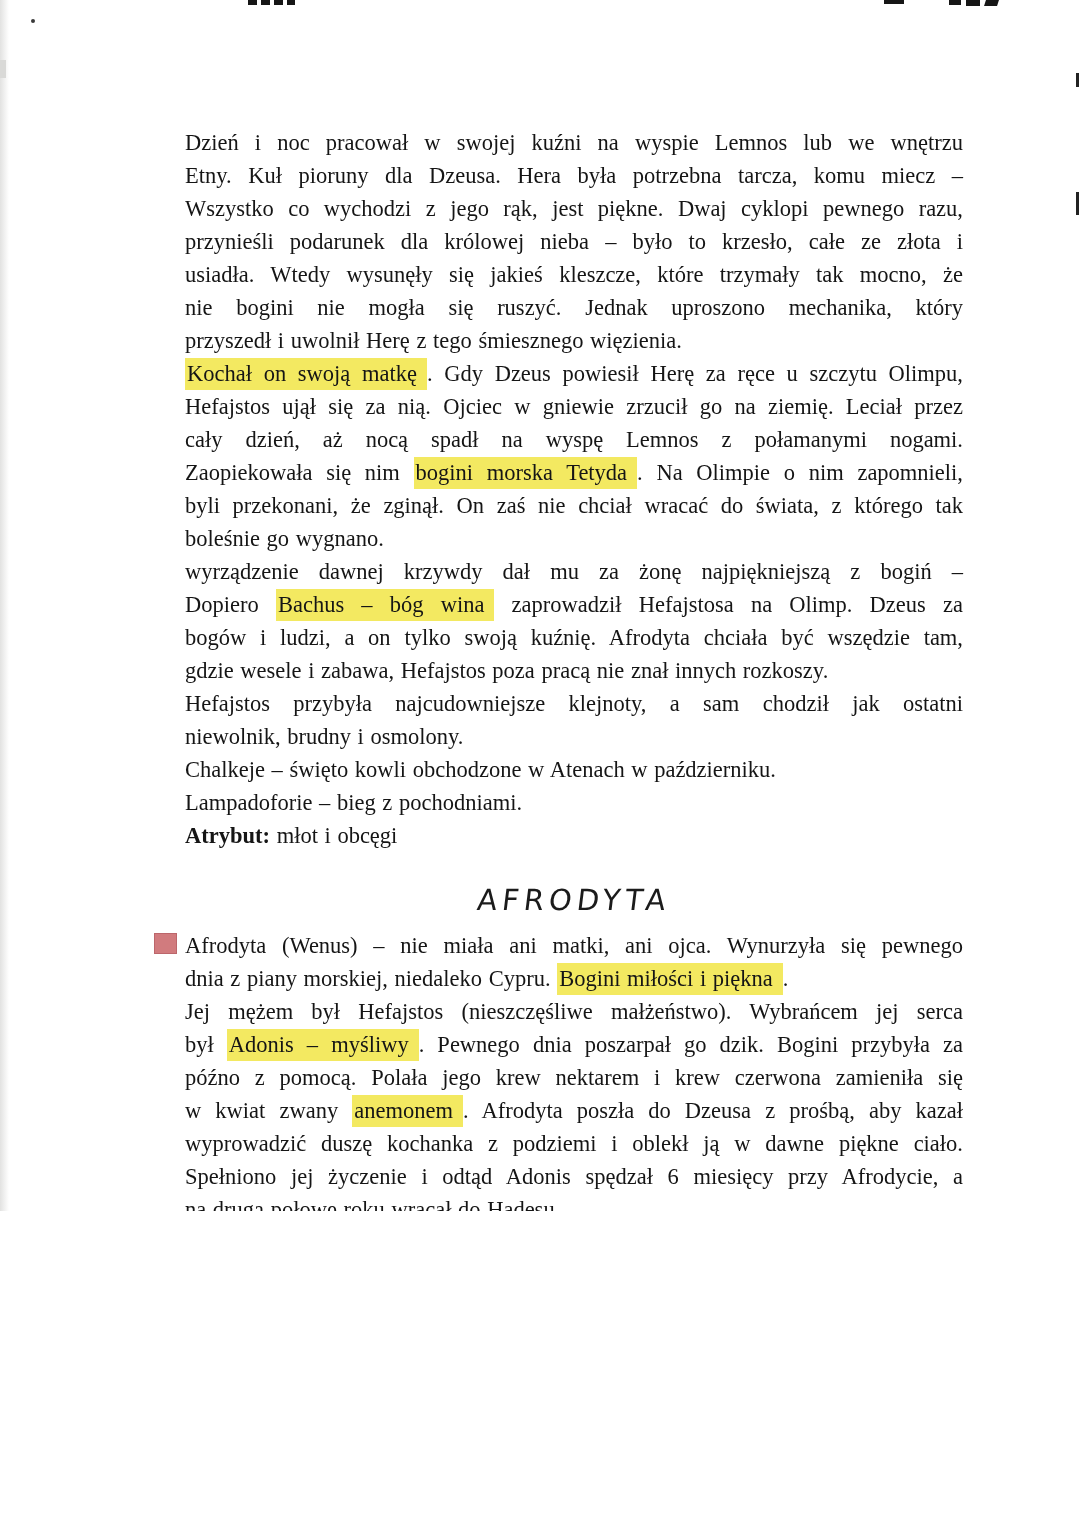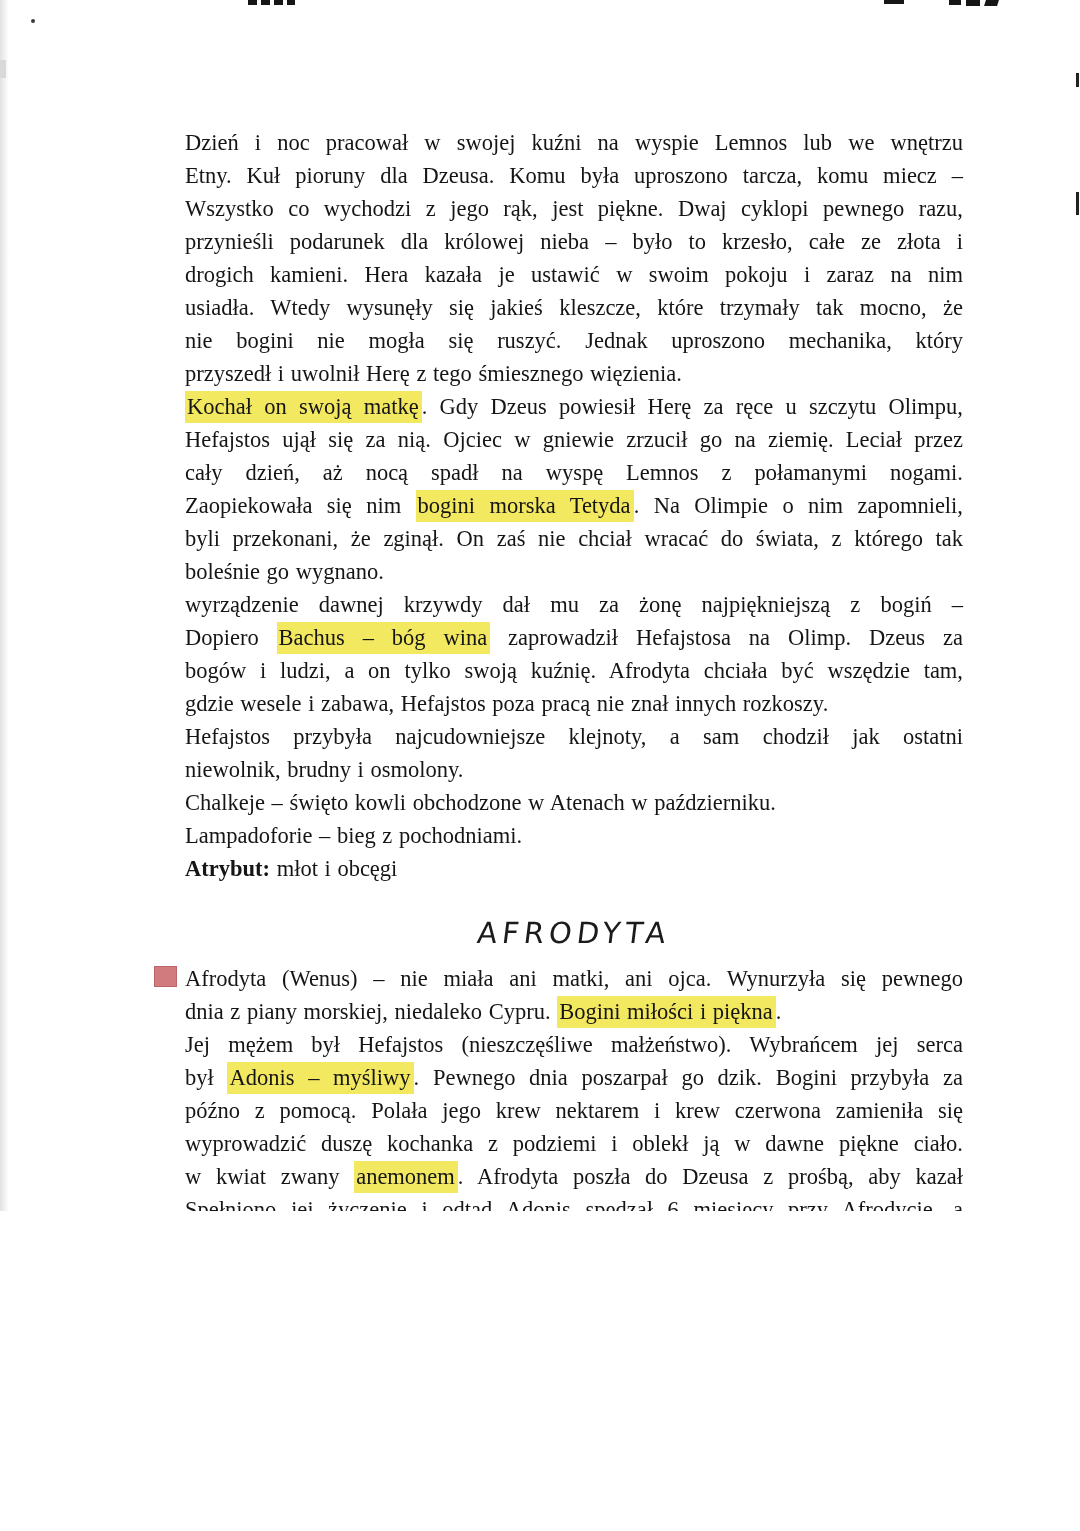--- a/index.html
+++ b/index.html
@@ -26,21 +26,21 @@
   .paragraph { margin: 0; position: relative; }
   .line {
     text-align: justify;
     text-align-last: justify;
     line-height: 33px;
     min-height: 33px;
   }
   .line.last { text-align-last: left; word-spacing: 1px; }
   .hl {
     background: var(--hl-color, #f3e961);
-    padding: 3px 3px 4px 2px;
+    padding: 3px 10px 4px 2px;
   }
   .b { font-weight: bold; }
 
   
   h2.section-heading {
     font-family: "DejaVu Sans", sans-serif;
     font-weight: normal;
     font-size: 29px;
     letter-spacing: 5px;
     line-height: 34px;
@@ -105,26 +105,25 @@
   <div class="artifact a-tick2"></div>
   <div class="artifact a-tick3"></div>
   <div class="artifact a-tick4"></div>
   <div class="artifact edge-bottom"></div>
   <div class="artifact edge-bottom-smudge"></div>
 
   <div class="text-column" id="text-column">
       <section>
         <div class="paragraph">
           <div class="line"><span class="">Dzień i noc pracował w swojej kuźni na wyspie Lemnos lub we wnętrzu</span></div>
-          <div class="line"><span class="">Etny. Kuł pioruny dla Dzeusa. Komu była uproszono tarcza, komu miecz –</span></div>
+          <div class="line"><span class="">Etny. Kuł pioruny dla Dzeusa. Hera była potrzebna tarcza, komu miecz –</span></div>
         </div>
         <div class="paragraph">
           <div class="line"><span class="">Wszystko co wychodzi z jego rąk, jest piękne. Dwaj cyklopi pewnego razu,</span></div>
           <div class="line"><span class="">przynieśli podarunek dla królowej nieba – było to krzesło, całe ze złota i</span></div>
-          <div class="line"><span class="">drogich kamieni. Hera kazała je ustawić w swoim pokoju i zaraz na nim</span></div>
           <div class="line"><span class="">usiadła. Wtedy wysunęły się jakieś kleszcze, które trzymały tak mocno, że</span></div>
           <div class="line"><span class="">nie bogini nie mogła się ruszyć. Jednak uproszono mechanika, który</span></div>
           <div class="line last"><span class="">przyszedł i uwolnił Herę z tego śmiesznego więzienia.</span></div>
         </div>
         <div class="paragraph">
           <div class="line"><span class="hl">Kochał on swoją matkę</span><span class="">. Gdy Dzeus powiesił Herę za ręce u szczytu Olimpu,</span></div>
           <div class="line"><span class="">Hefajstos ujął się za nią. Ojciec w gniewie zrzucił go na ziemię. Leciał przez</span></div>
           <div class="line"><span class="">cały dzień, aż nocą spadł na wyspę Lemnos z połamanymi nogami.</span></div>
           <div class="line"><span class="">Zaopiekowała się nim </span><span class="hl">bogini morska Tetyda</span><span class="">. Na Olimpie o nim zapomnieli,</span></div>
           <div class="line"><span class="">byli przekonani, że zginął. On zaś nie chciał wracać do świata, z którego tak</span></div>
@@ -154,22 +153,22 @@
         <h2 class="section-heading">AFRODYTA</h2>
         <div class="paragraph">
           <span class="bullet"></span>
           <div class="line"><span class="">Afrodyta (Wenus) – nie miała ani matki, ani ojca. Wynurzyła się pewnego</span></div>
           <div class="line last"><span class="">dnia z piany morskiej, niedaleko Cypru. </span><span class="hl">Bogini miłości i piękna</span><span class="">.</span></div>
         </div>
         <div class="paragraph">
           <div class="line"><span class="">Jej mężem był Hefajstos (nieszczęśliwe małżeństwo). Wybrańcem jej serca</span></div>
           <div class="line"><span class="">był </span><span class="hl">Adonis – myśliwy</span><span class="">. Pewnego dnia poszarpał go dzik. Bogini przybyła za</span></div>
           <div class="line"><span class="">późno z pomocą. Polała jego krew nektarem i krew czerwona zamieniła się</span></div>
+          <div class="line"><span class="">w kwiat zwany </span><span class="hl">anemonem</span><span class="">. Afrodyta poszła do Dzeusa z prośbą, aby kazał</span></div>
           <div class="line"><span class="">wyprowadzić duszę kochanka z podziemi i oblekł ją w dawne piękne ciało.</span></div>
-          <div class="line"><span class="">w kwiat zwany </span><span class="hl">anemonem</span><span class="">. Afrodyta poszła do Dzeusa z prośbą, aby kazał</span></div>
           <div class="line"><span class="">Spełniono jej życzenie i odtąd Adonis spędzał 6 miesięcy przy Afrodycie, a</span></div>
           <div class="line last"><span class="">na drugą połowę roku wracał do Hadesu.</span></div>
         </div>
         <div class="paragraph">
           <div class="line last"><span class="">Afrodyta najchętniej przebywała na Cyprze.</span></div>
         </div>
       </section>
     </div>
 </div>
 

